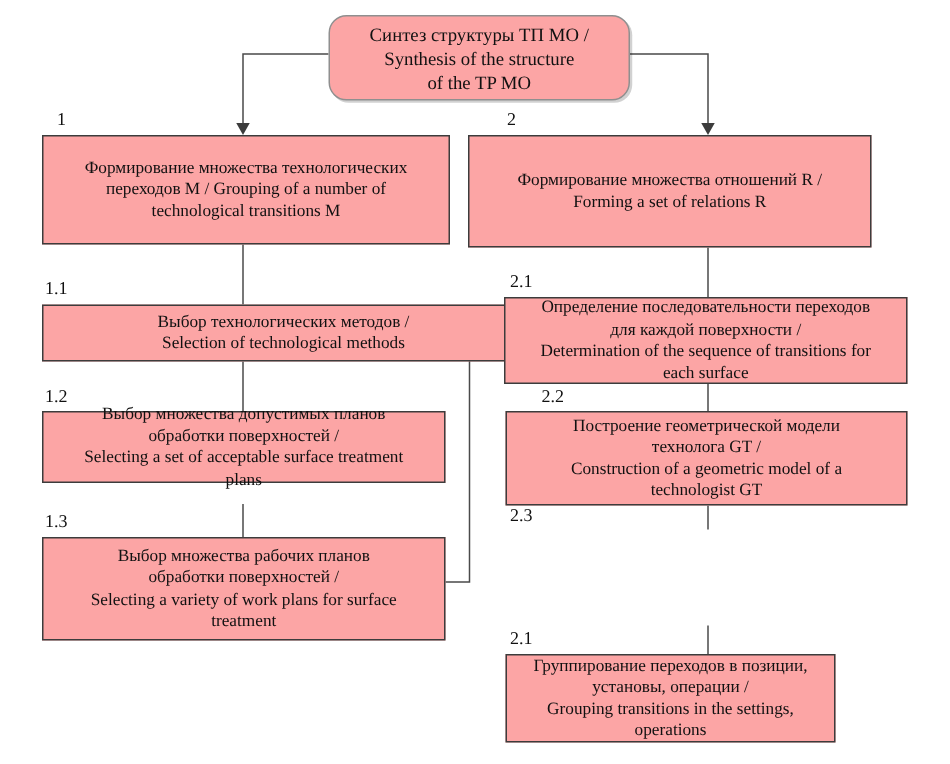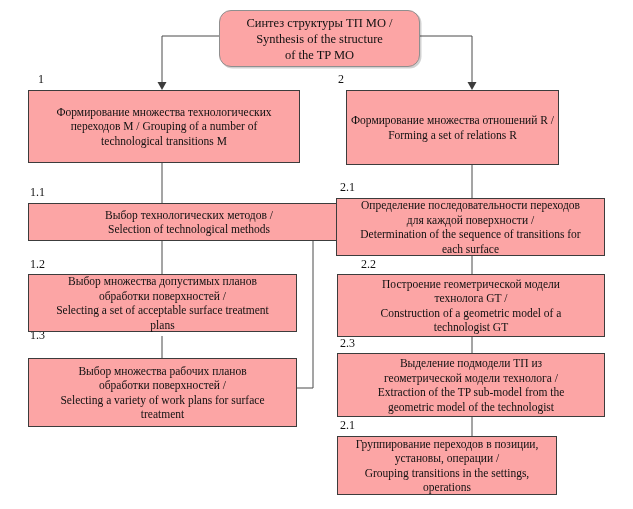--- a/index.html
+++ b/index.html
@@ -46,33 +46,33 @@
     box-shadow: 1.5px 1.5px 0 rgba(0,0,0,0.18);
   }
   .num {
     position: absolute;
     font-size: 12px;
     line-height: 13px;
   }
   
   #node-root { left: 219px; top: 10px;  width: 201px; height: 57px; }
   #node-n1   { left: 28px;  top: 90px;  width: 272px; height: 73px; }
-  #node-n2   { left: 346px; top: 90px;  width: 213px; height: 75px; }
+  #node-n2   { left: 312px; top: 90px;  width: 269px; height: 75px; }
   #node-n11  { left: 28px;  top: 203px; width: 322px; height: 38px; }
-  #node-n12  { left: 28px;  top: 274px; width: 269px; height: 58px; }
+  #node-n12  { left: 28px;  top: 274px; width: 269px; height: 48px; }
   #node-n13  { left: 28px;  top: 358px; width: 269px; height: 69px; }
   #node-n21  { left: 336px; top: 198px; width: 269px; height: 58px; }
   #node-n22  { left: 337px; top: 274px; width: 268px; height: 63px; align-items: center; }
   #node-n23  { left: 337px; top: 353px; width: 268px; height: 64px; }
   #node-n24  { left: 337px; top: 436px; width: 220px; height: 59px; }
   #num-n1  { left: 38px;  top: 73px;  }
   #num-n2  { left: 338px; top: 73px;  }
   #num-n11 { left: 30px;  top: 186px; }
   #num-n12 { left: 30px;  top: 258px; }
-  #num-n13 { left: 30px;  top: 329px; text-align: center; }
+  #num-n13 { left: 30px;  top: 341px; text-align: center; }
   #num-n21 { left: 340px; top: 181px; }
   #num-n22 { left: 340px; top: 258px; margin-left: 21px; }
   #num-n23 { left: 340px; top: 337px; }
   #num-n24 { left: 340px; top: 419px; }
 </style>
 </head>
 <body>
 
 <div id="canvas">
 
@@ -148,26 +148,20 @@
 each surface</div>
   </div>
 
   <div class="node" id="node-n22">
     <div class="node-text">Построение геометрической модели
 технолога GT /
 Construction of a geometric model of a
 technologist GT</div>
   </div>
 
-  <div class="node" id="node-n23">
-    <div class="node-text">Выделение подмодели ТП из
-геометрической модели технолога /
-Extraction of the TP sub-model from the
-geometric model of the technologist</div>
-  </div>
 
   <div class="node" id="node-n24">
     <div class="node-text">Группирование переходов в позиции,
 установы, операции /
 Grouping transitions in the settings, operations</div>
   </div>
 
 </div>
 
 </body></html>

